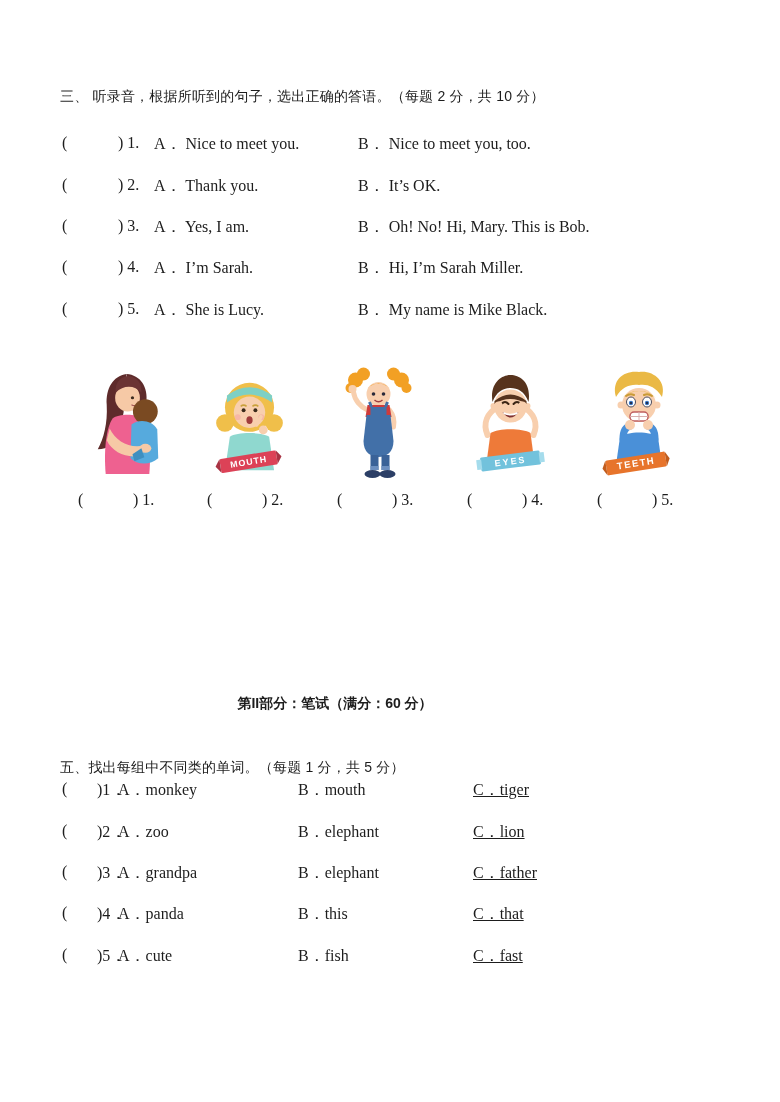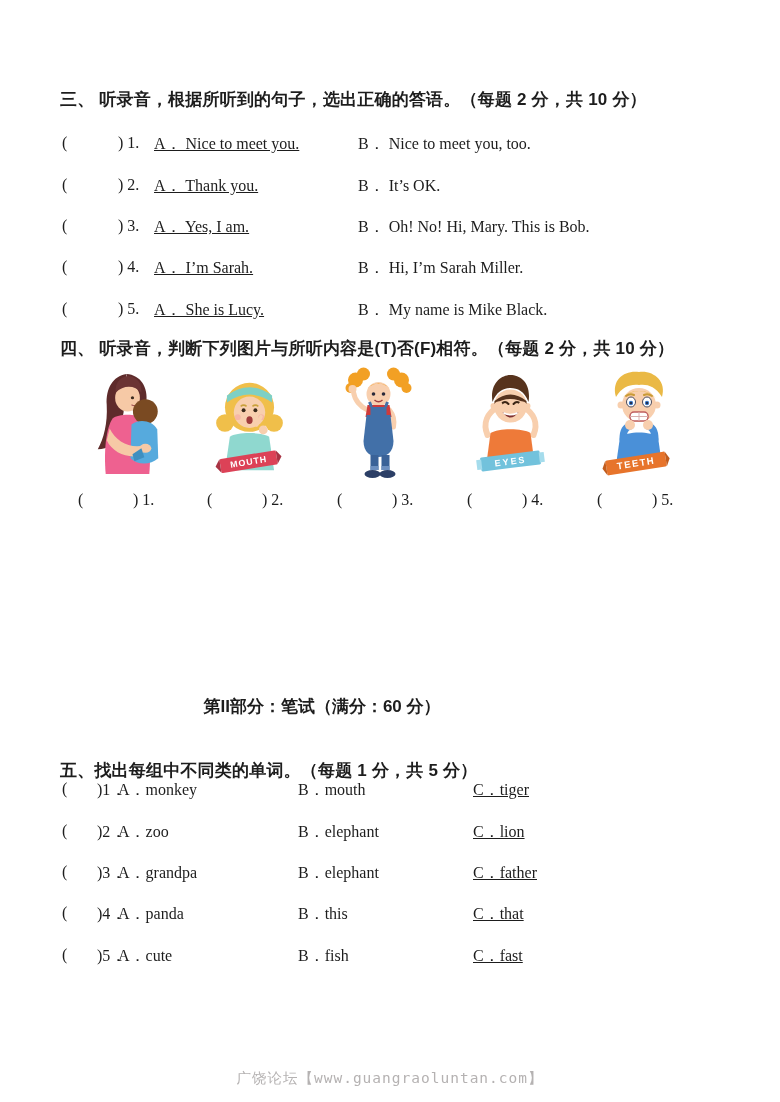--- a/index.html
+++ b/index.html
@@ -5,32 +5,32 @@
   html,body { margin:0; padding:0; background:#e9e9e9; }
   .sheet {
     position:relative; width:780px; height:1102px; margin:0 auto;
     background:#ffffff; overflow:hidden;
     font-family:"Liberation Serif","DejaVu Serif",serif;
     color:#1d1d1d;
   }
   .heading {
     position:absolute; left:60px; white-space:nowrap;
     font-family:"Liberation Sans","DejaVu Sans",sans-serif;
-    font-weight:700; font-size:17px; letter-spacing:0.2px;
+    font-weight:400; font-size:14px; letter-spacing:0.2px;
   }
   .center-title {
-    position:absolute; left:0; width:644px; text-align:center; white-space:nowrap;
+    position:absolute; left:13px; width:644px; text-align:center; white-space:nowrap;
     font-family:"Liberation Sans","DejaVu Sans",sans-serif;
-    font-weight:700; font-size:17px;
+    font-weight:700; font-size:14px;
   }
   .row { position:absolute; left:62px; height:22px; font-size:16px; white-space:nowrap; }
   .row span { position:absolute; top:0; }
   .row .open { left:0; }
   .s3 .num  { left:56px; }
-  .s3 .oa   { left:92px;text-decoration:underline; }
+  .s3 .oa   { left:92px; }
   .s3 .ob   { left:296px; }
   .s5 .num  { left:35px; }
   .s5 .oa   { left:56px; }
   .s5 .ob   { left:236px; }
   .s5 .oc   { left:411px;text-decoration:underline; }
   .pic { position:absolute; }
   .pic svg { display:block; width:100%; height:100%; }
   .plabel { position:absolute; top:491px; height:22px; font-size:16px; white-space:nowrap; }
   .plabel span { position:absolute; top:0; }
   .plabel .open { left:0; }
@@ -76,21 +76,20 @@
     <span class="oa">A． I’m Sarah.</span>
     <span class="ob">B． Hi, I’m Sarah Miller.</span>
   </div>
   <div class="row s3" style="top:300px">
     <span class="open">(</span>
     <span class="num">) 5.</span>
     <span class="oa">A． She is Lucy.</span>
     <span class="ob">B． My name is Mike Black.</span>
   </div>
 
-  <div class="heading" style="top:337px">四、 听录音，判断下列图片与所听内容是(T)否(F)相符。（每题 2 分，共 10 分）</div>
 
   <div class="pic" style="left:82px;top:369px;width:96px;height:112px">
     <svg viewBox="0 0 95 113">
       <path fill="#5e2b2b" d="M44,5 C30,7 23,20 24,36 C25,55 21,70 15,81 C25,81 33,74 37,65 L41,44 Z"></path>
       <path fill="#5e2b2b" d="M44,5 C58,6 66,18 64,34 C63,48 64,58 67,66 L55,61 L47,28 Z"></path>
       <ellipse cx="45" cy="29" rx="12.5" ry="14" fill="#f6c9a6"></ellipse>
       <path fill="#6b3434" d="M33,24 C32,12 40,7 46,7 C55,8 60,15 59,24 C52,16 41,16 33,24 Z"></path>
       <circle cx="50" cy="29" r="1.6" fill="#3a2a1e"></circle>
       <path d="M49,36 q3,2 6,0" stroke="#a05555" stroke-width="1.2" fill="none"></path>
       <path fill="#ee6190" d="M30,50 C36,45 54,45 60,50 C67,58 69,80 67,106 L23,106 C21,84 23,60 30,50 Z"></path>
@@ -268,15 +267,14 @@
   </div>
   <div class="row s5" style="top:946px">
     <span class="open">(</span>
     <span class="num">)5．</span>
     <span class="oa">A．cute</span>
     <span class="ob">B．fish</span>
     <span class="oc">C．fast</span>
   </div>
 
 
-  <div class="footer">广饶论坛【www.guangraoluntan.com】</div>
 
 </div>
 
 </body></html>

